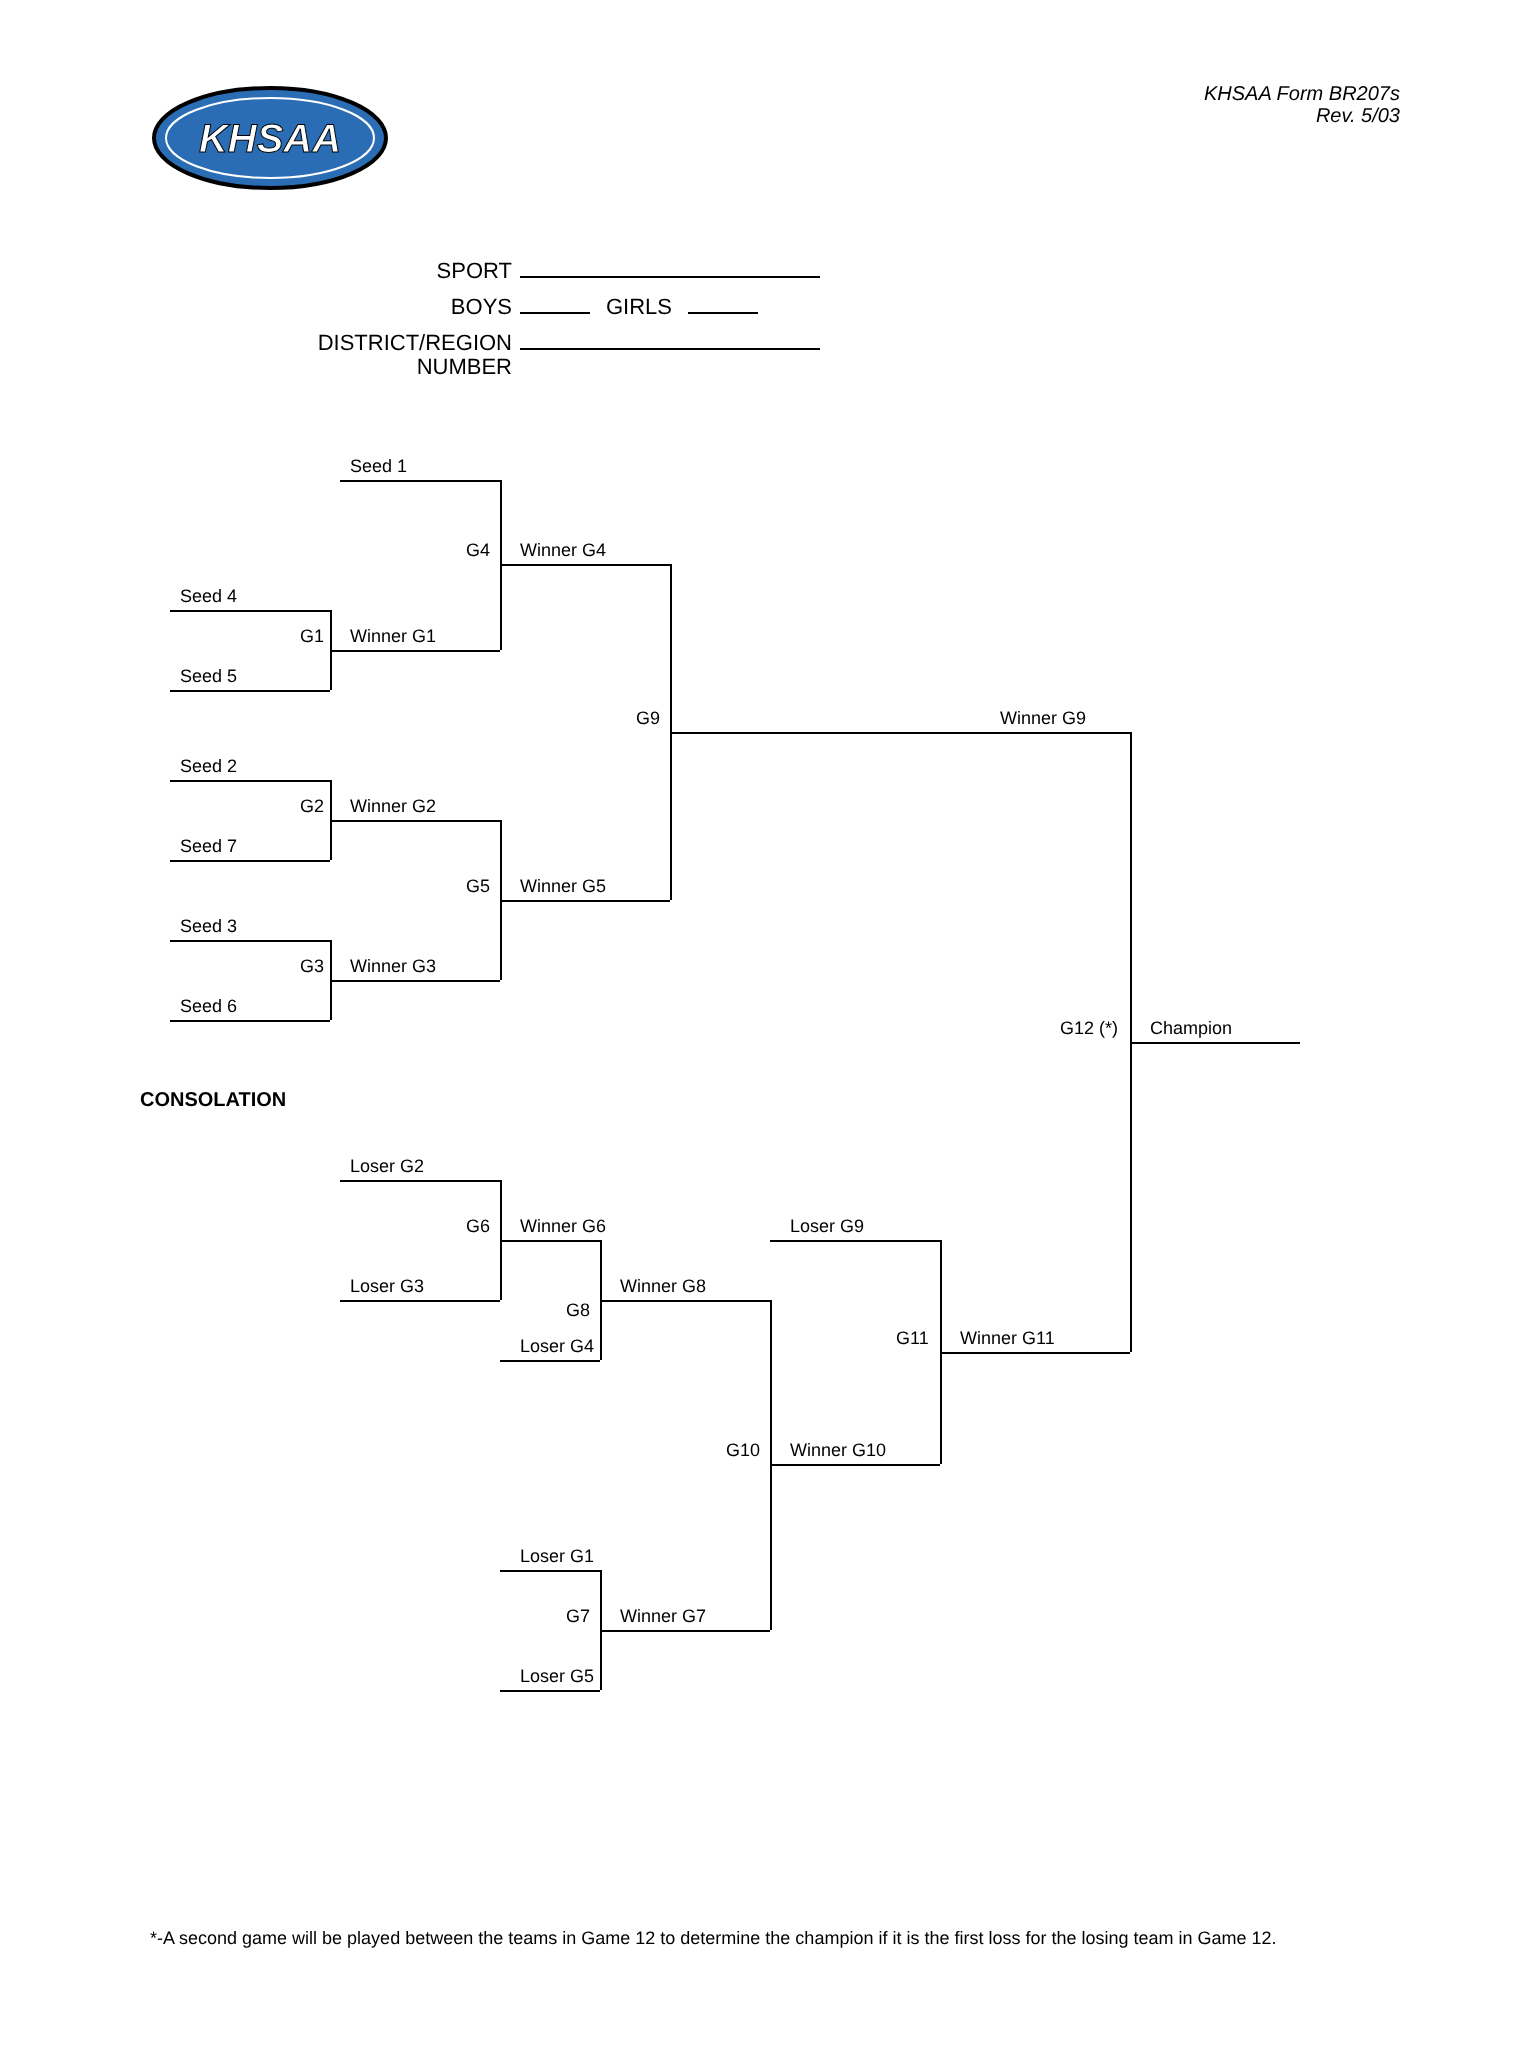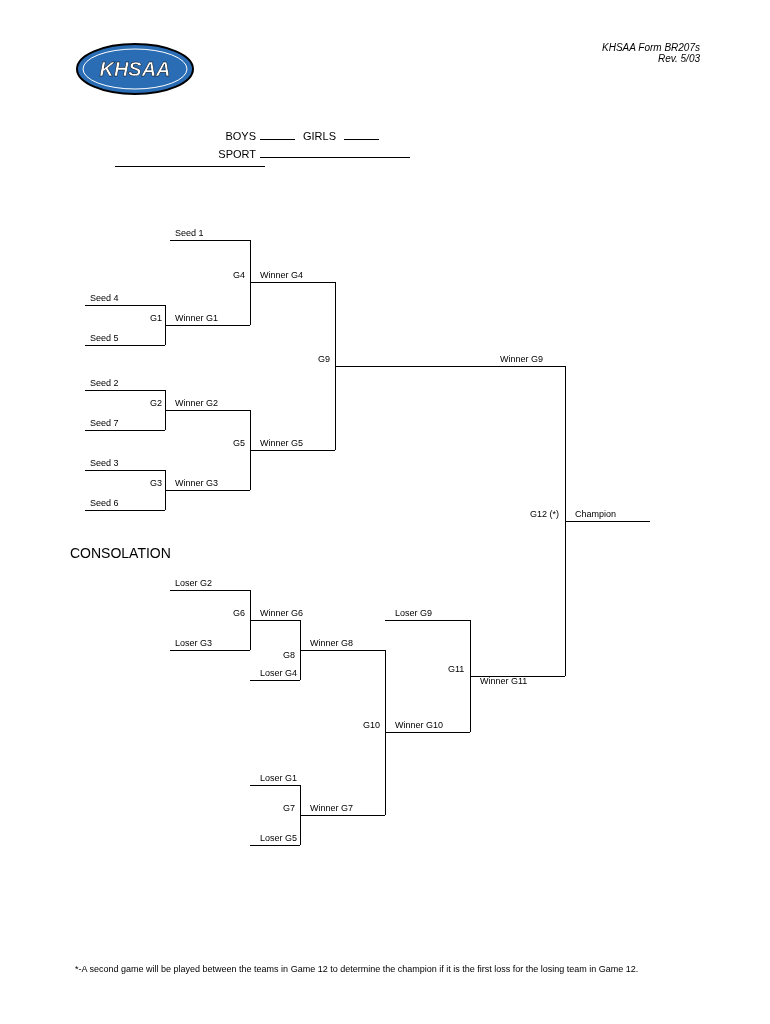--- a/index.html
+++ b/index.html
@@ -8,21 +8,21 @@
   .logo svg { width: 100%; height: 100%; }
   .title-block { position: absolute; top: 42px; left: 0; width: 770px; text-align: center; }
   .title-block div { font-weight: bold; font-style: italic; font-size: 16px; line-height: 1.3; }
   .form-info { position: absolute; top: 42px; right: 70px; text-align: right; font-size: 10px; font-style: italic; }
   .form-fields { position: absolute; top: 130px; left: 115px; font-size: 11px; }
   .form-fields .row { margin-bottom: 6px; display: flex; align-items: baseline; }
   .form-fields .label { text-align: right; width: 145px; padding-right: 4px; }
   .form-fields .line { border-bottom: 1px solid #000; display: inline-block; }
   .bracket { position: absolute; top: 220px; left: 75px; width: 640px; height: 680px; }
   .blabel { position: absolute; font-size: 9px; white-space: nowrap; }
-  .consolation { position: absolute; font-size: 14px; font-weight: normal; }
+  .consolation { position: absolute; font-size: 10px; font-weight: bold; }
   .hline { position: absolute; border-top: 1px solid #000; }
   .vline { position: absolute; border-left: 1px solid #000; }
   .footnote { position: absolute; bottom: 50px; left: 75px; right: 70px; font-size: 9px; }
 </style>
 </head>
 <body>
 
 <div class="logo">
   <svg viewBox="0 0 120 55">
     <ellipse cx="60" cy="27" rx="58" ry="25" fill="#2a6db5" stroke="#000" stroke-width="2"></ellipse>
@@ -34,30 +34,31 @@
 <div class="title-block">
 </div>
 
 <div class="form-info">
   <div>KHSAA Form BR207s</div>
   <div>Rev. 5/03</div>
 </div>
 
 <div class="form-fields">
   <div class="row">
+    <span class="label">SPORT</span>
+    <span class="line" style="width:150px"></span>
+  </div>
+  <div class="row">
     <span class="label">BOYS</span>
     <span class="line" style="width:35px"></span>
     <span style="padding:0 8px">GIRLS</span>
     <span class="line" style="width:35px"></span>
   </div>
   <div class="row">
-    <span class="label">SPORT</span>
-    <span class="line" style="width:150px"></span>
-  </div>
-  <div class="row">
+    <span class="label">DISTRICT/REGION NUMBER</span>
     <span class="line" style="width:150px"></span>
   </div>
 </div>
 
 <div class="bracket">
 
   <div class="blabel" style="top:8px; left:100px">Seed 1</div>
   <div class="hline" style="top:20px; left:95px; width:80px"></div>
 
   <div class="blabel" style="top:73px; left:15px">Seed 4</div>
@@ -133,21 +134,21 @@
   <div class="blabel" style="top:583px; left:235px">Winner G7</div>
 
   <div class="vline" style="top:430px; left:310px; height:165px"></div>
   <div class="blabel" style="top:500px; left:288px">G10</div>
   <div class="hline" style="top:512px; left:310px; width:85px"></div>
   <div class="blabel" style="top:500px; left:320px">Winner G10</div>
 
   <div class="vline" style="top:400px; left:395px; height:112px"></div>
   <div class="blabel" style="top:444px; left:373px">G11</div>
   <div class="hline" style="top:456px; left:395px; width:95px"></div>
-  <div class="blabel" style="top:456px; left:405px">Winner G11</div>
+  <div class="blabel" style="top:444px; left:405px">Winner G11</div>
 
   <div class="vline" style="top:146px; left:490px; height:310px"></div>
   <div class="blabel" style="top:289px; left:455px">G12  (*)</div>
   <div class="hline" style="top:301px; left:490px; width:85px"></div>
   <div class="blabel" style="top:289px; left:500px">Champion</div>
 
 </div>
 
 <div class="footnote">*-A second game will be played between the teams in Game 12 to determine the champion if it is the first loss for the losing team in Game 12.</div>
 

